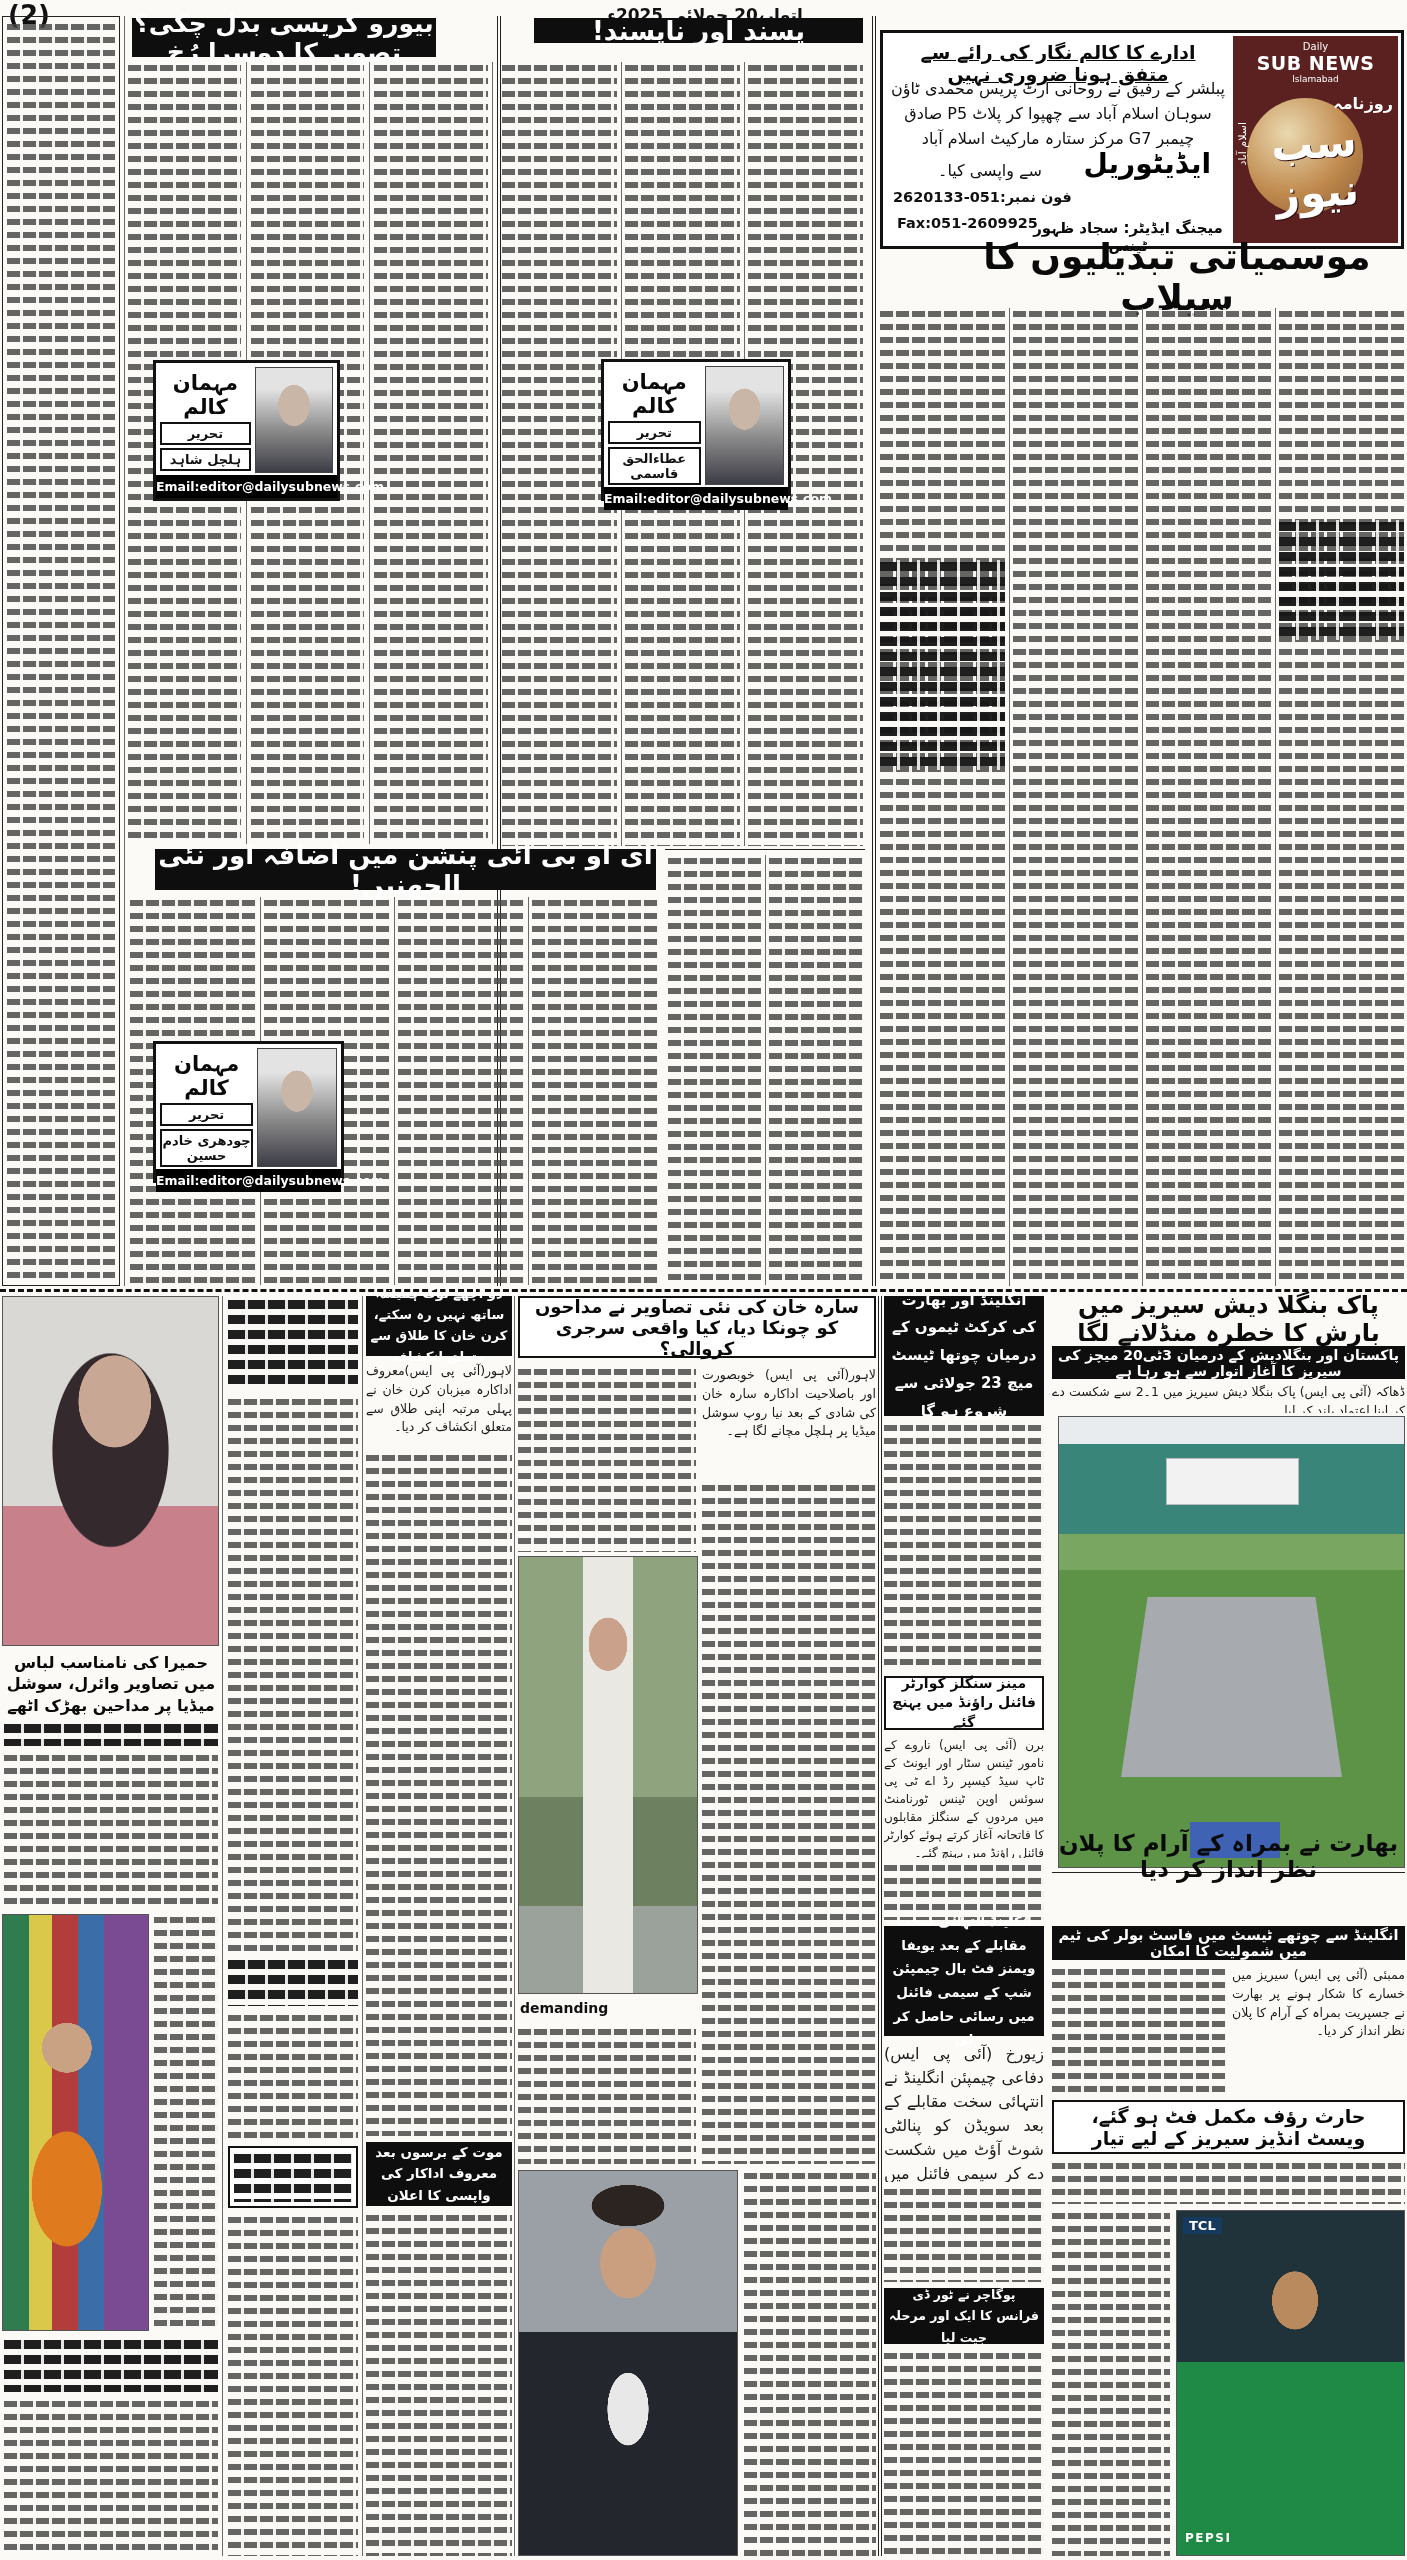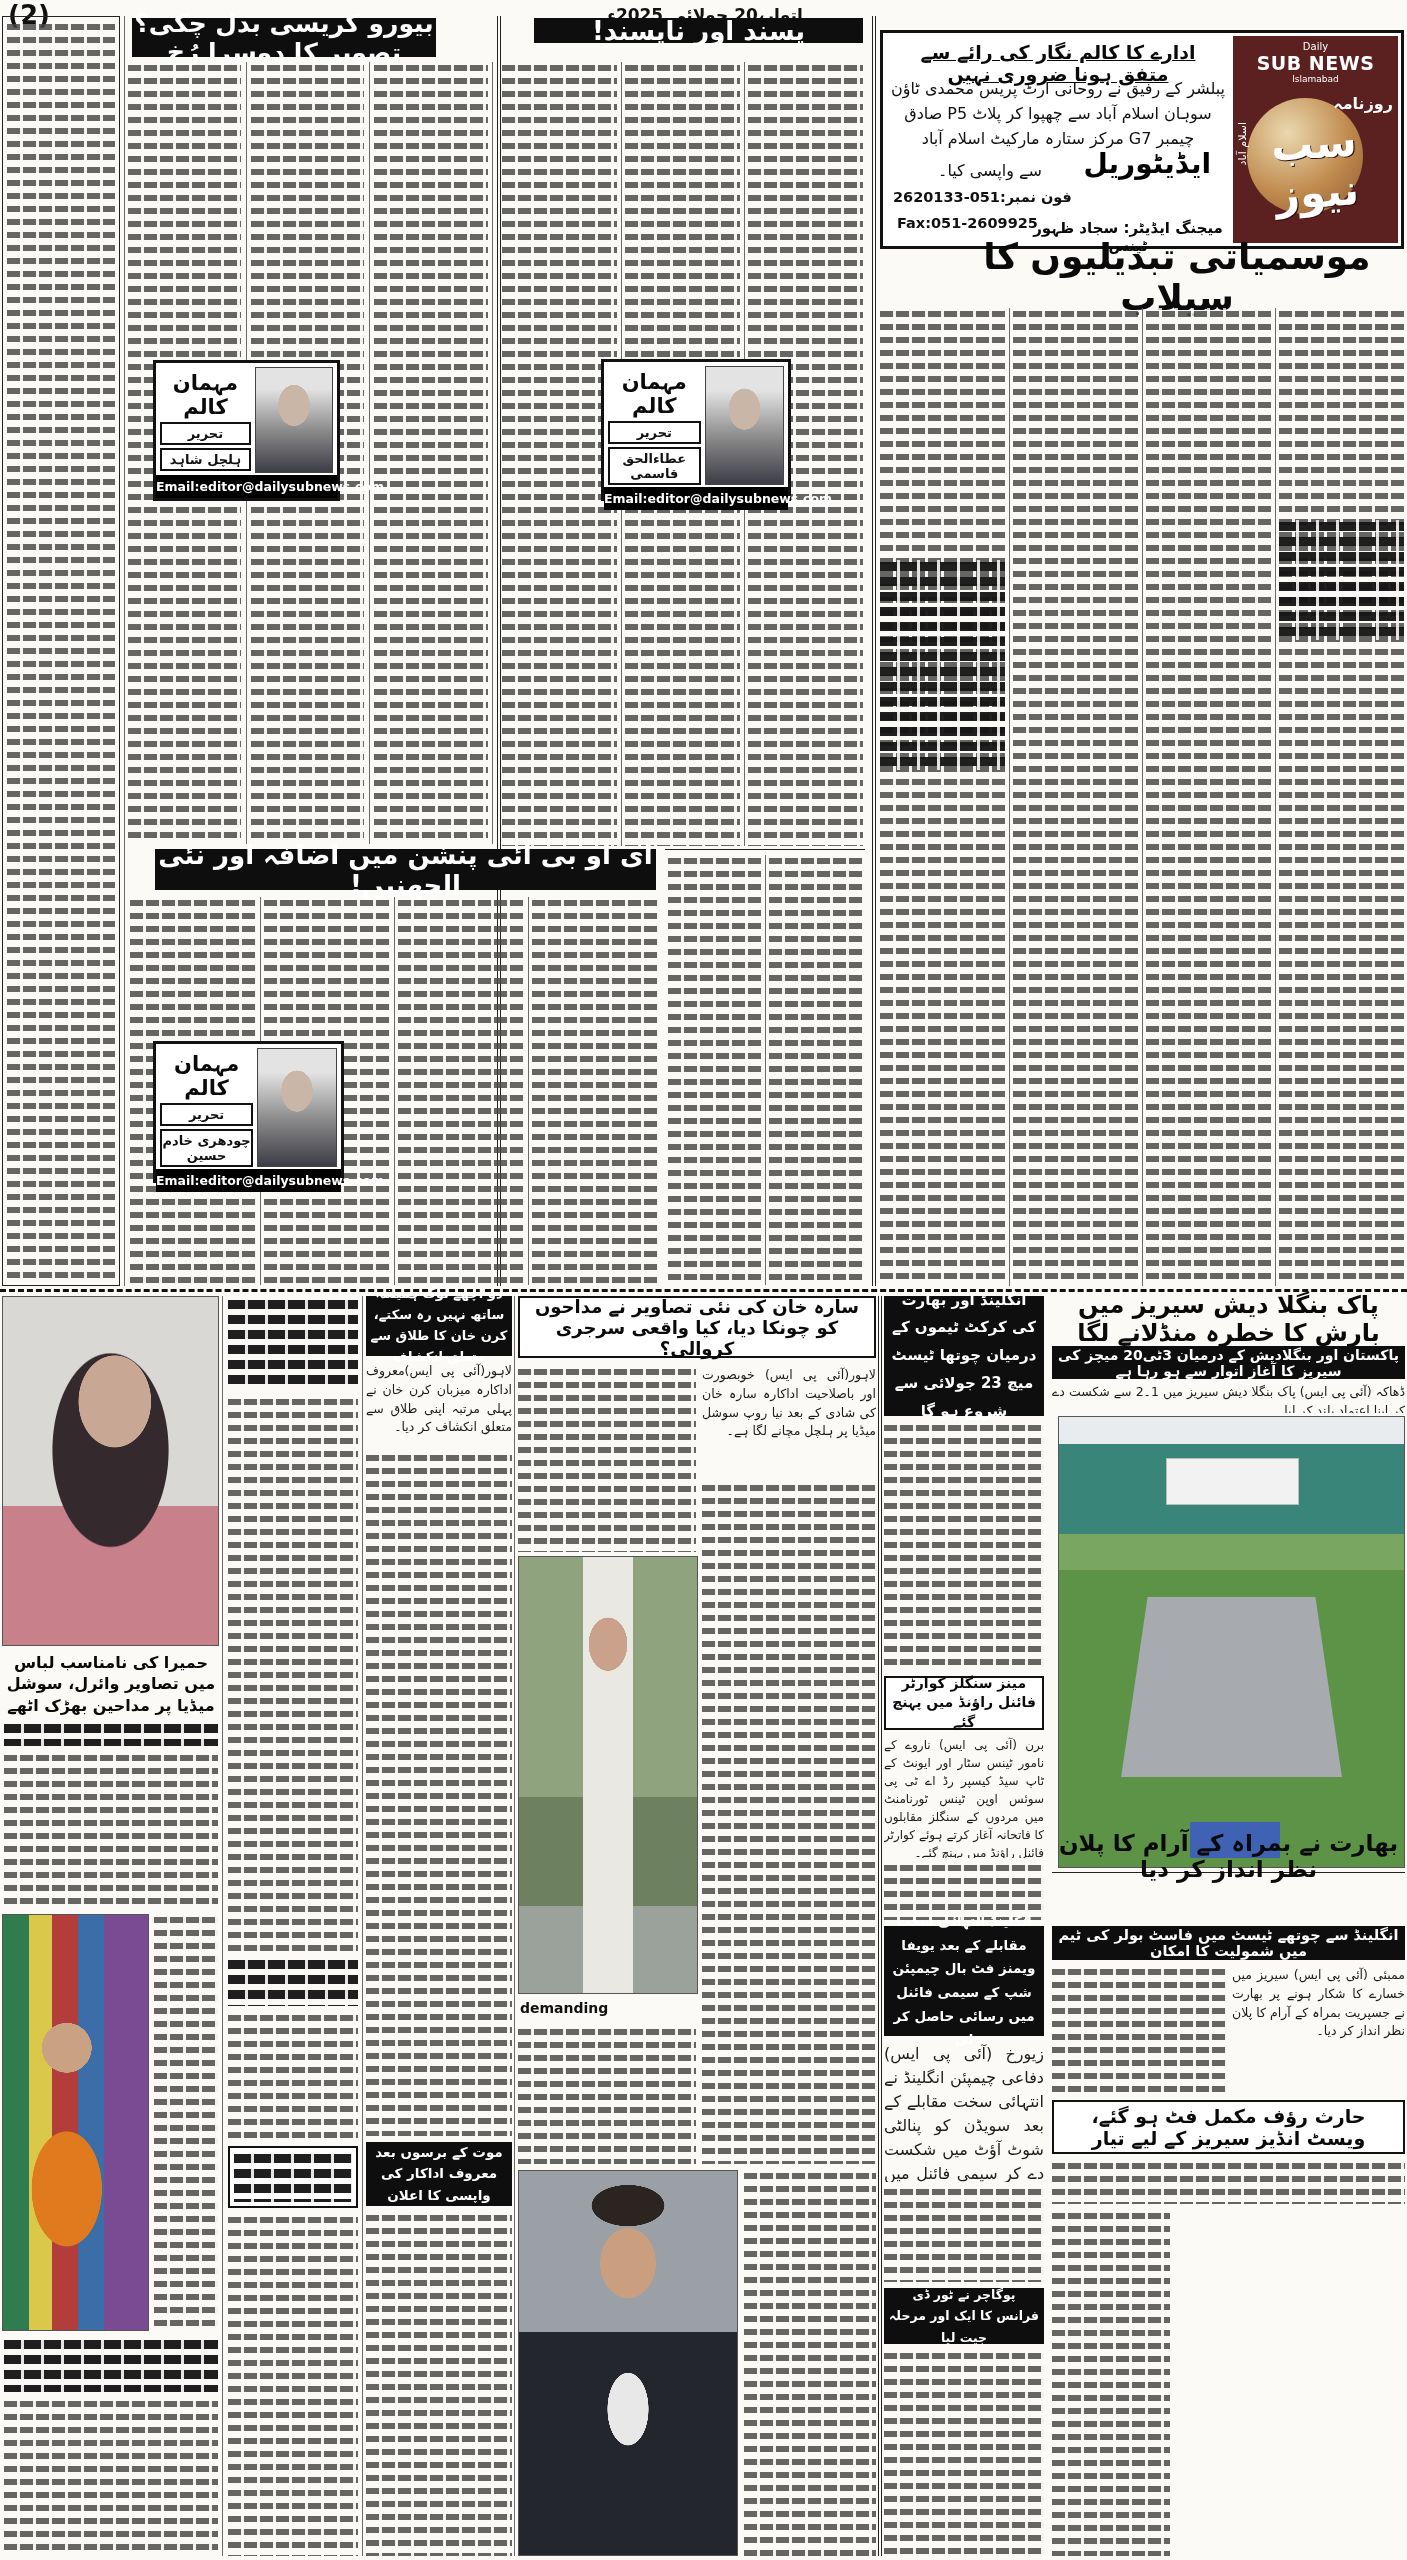--- a/index.html
+++ b/index.html
@@ -248,17 +248,21 @@
   <div class="abs lede" style="left:1232px;top:1966px;width:173px;height:128px;font-size:12.5px">ممبئی (آئی پی ایس) سیریز میں خسارے کا شکار ہونے پر بھارت نے جسپریت بمراہ کے آرام کا پلان نظر انداز کر دیا۔</div>
   <div class="abs tx" style="left:1052px;top:1966px;width:174px;height:128px"></div>
 
   <div class="abs bar" style="left:884px;top:1926px;width:160px;height:110px;font-size:13.5px;line-height:1.75;padding:4px 6px">انگلینڈ انتہائی سخت مقابلے کے بعد یویفا ویمنز فٹ بال چیمپئن شپ کے سیمی فائنل میں رسائی حاصل کر لی</div>
   <div class="abs lede" style="left:884px;top:2042px;width:160px;height:140px;font-size:16px">زیورخ (آئی پی ایس) دفاعی چیمپئن انگلینڈ نے انتہائی سخت مقابلے کے بعد سویڈن کو پنالٹی شوٹ آؤٹ میں شکست دے کر سیمی فائنل میں جگہ حاصل کر لی۔</div>
   <div class="abs tx" style="left:884px;top:2186px;width:160px;height:96px"></div>
 
   <div class="abs bx h" style="left:1052px;top:2100px;width:353px;height:54px;font-size:19px;padding:0 6px">حارث رؤف مکمل فٹ ہو گئے، ویسٹ انڈیز سیریز کے لیے تیار</div>
   <div class="abs tx" style="left:1052px;top:2160px;width:353px;height:44px"></div>
   <div class="abs tx" style="left:1052px;top:2210px;width:118px;height:346px"></div>
+  <div class="abs ph ph-haris" style="left:1176px;top:2210px;width:229px;height:346px">
+    <div class="brd-tcl">TCL</div>
+    <div class="brd-pepsi">PEPSI</div>
+  </div>
 
   <div class="abs bar" style="left:884px;top:2288px;width:160px;height:56px;font-size:12.5px;line-height:1.7;padding:8px 5px">پوگاچر نے ٹور ڈی فرانس کا ایک اور مرحلہ جیت لیا</div>
   <div class="abs tx" style="left:884px;top:2350px;width:160px;height:206px"></div>
 
 </div>
 
 </body></html>

